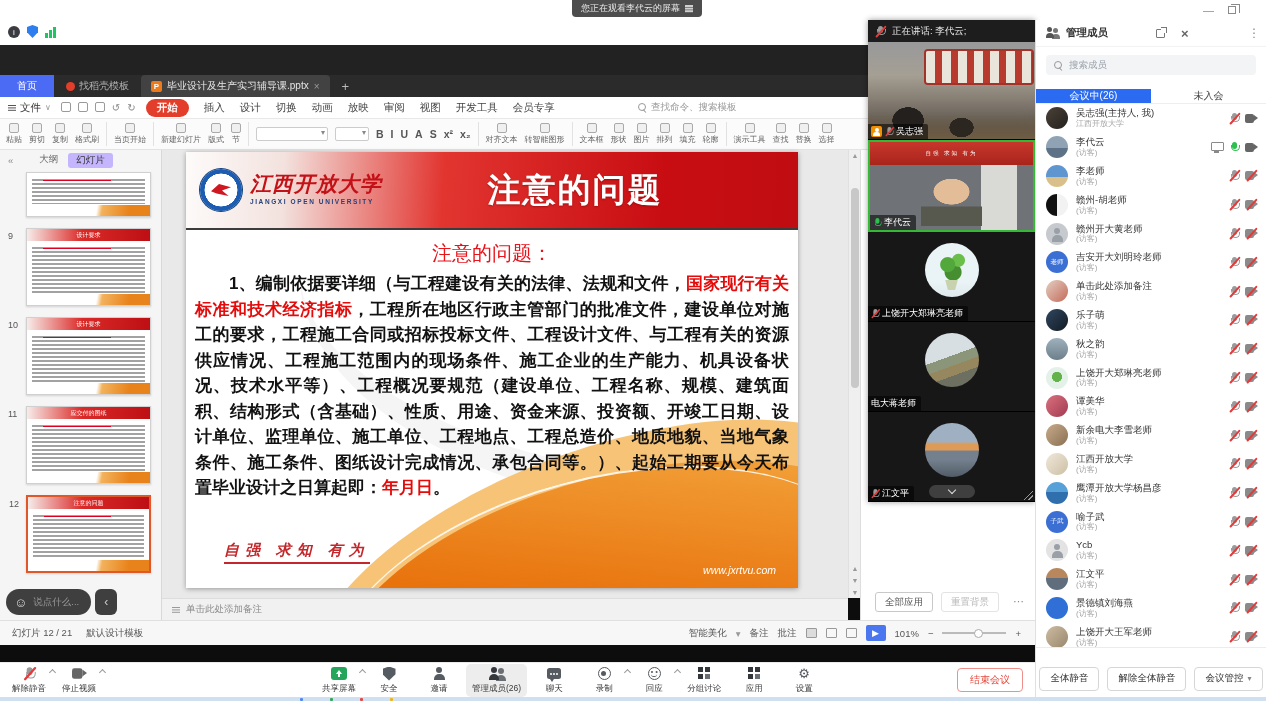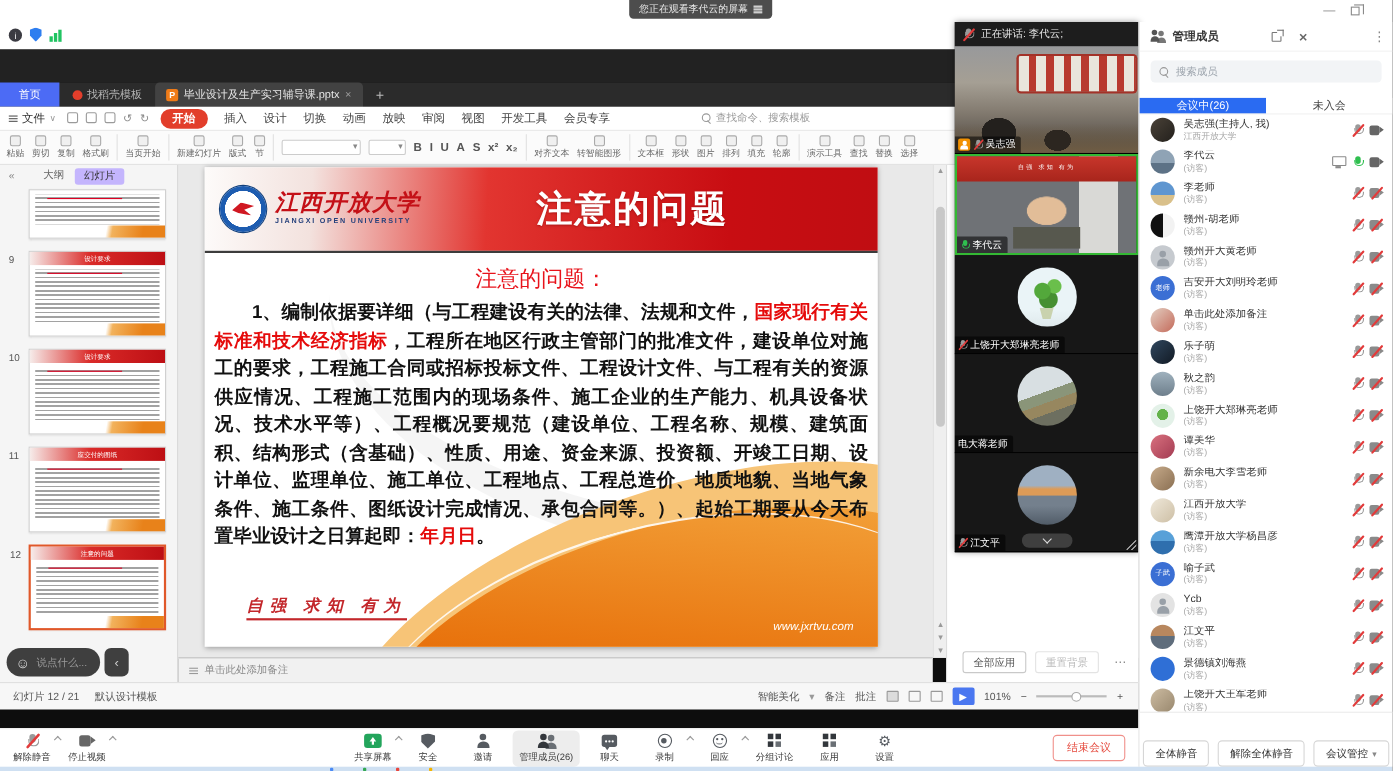--- a/index.html
+++ b/index.html
@@ -203,21 +203,21 @@
   .pav{width:22px;height:22px;border-radius:50%;margin-right:8px;flex:none;background:#ccc;position:relative;
     display:flex;align-items:center;justify-content:center;overflow:hidden;}
   .pavt{color:#fff;font-size:6.5px;}
   .pav.person::before{content:"";position:absolute;left:8px;top:5px;width:6px;height:6px;border-radius:50%;background:#99a0a8;}
   .pav.person::after{content:"";position:absolute;left:5.5px;top:12px;width:11px;height:7px;border-radius:5px 5px 0 0;background:#99a0a8;}
   .pmeta{display:flex;flex-direction:column;line-height:1.15;min-width:0;}
   .pname{font-size:9.5px;color:#333;white-space:nowrap;overflow:hidden;text-overflow:ellipsis;max-width:140px;}
   .psub{font-size:8px;color:#a6a6a6;}
   .pics{margin-left:auto;display:flex;gap:5px;align-items:center;}
   .mfoot{position:absolute;left:0;bottom:0;width:100%;height:50px;border-top:1px solid #ececec;background:#fff;
-    display:flex;align-items:flex-end;justify-content:center;gap:8px;padding-top:12px;}
+    display:flex;align-items:center;justify-content:center;gap:8px;padding-top:12px;}
   .mbtn{height:24px;padding:0 10px;border:1px solid #d6d6d6;border-radius:4px;background:#fff;font-size:9.5px;color:#333;
     display:flex;align-items:center;gap:4px;}
 
   
   .bbar{left:0;top:662px;width:1035px;height:35px;background:#fff;border-top:1px solid #eaeaea;display:flex;align-items:center;z-index:10;}
   .bgrp{display:flex;gap:16px;align-items:center;}
   .bgrp.left{margin-left:12px;}
   .bgrp.center{position:absolute;left:322px;}
   .bitem{position:relative;display:flex;flex-direction:column;align-items:center;gap:1px;font-size:8.5px;color:#3a3a3a;min-width:34px;}
   .bitem .ig{height:16px;display:flex;align-items:center;justify-content:center;}

